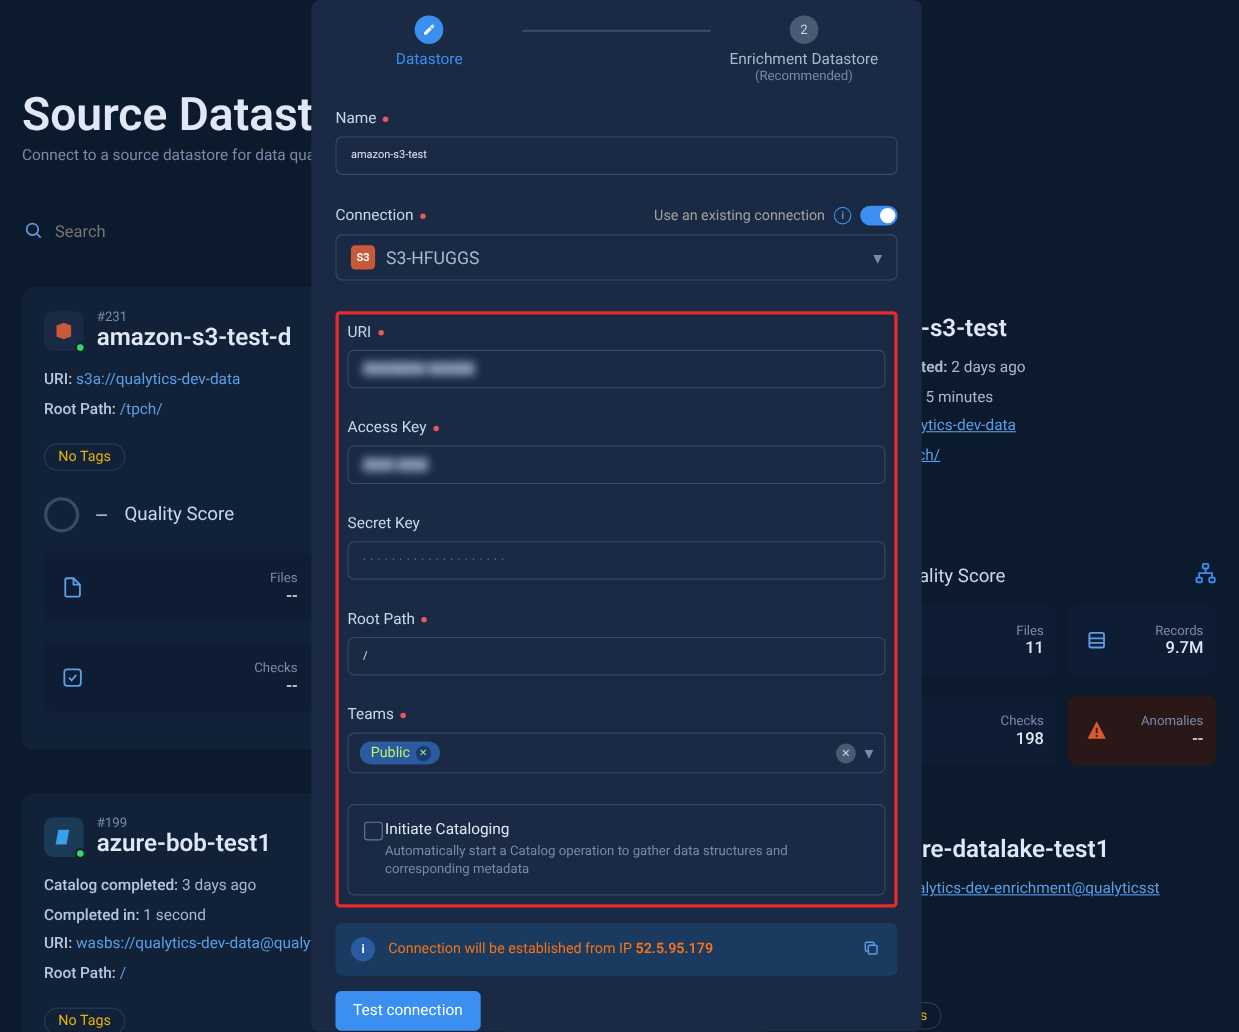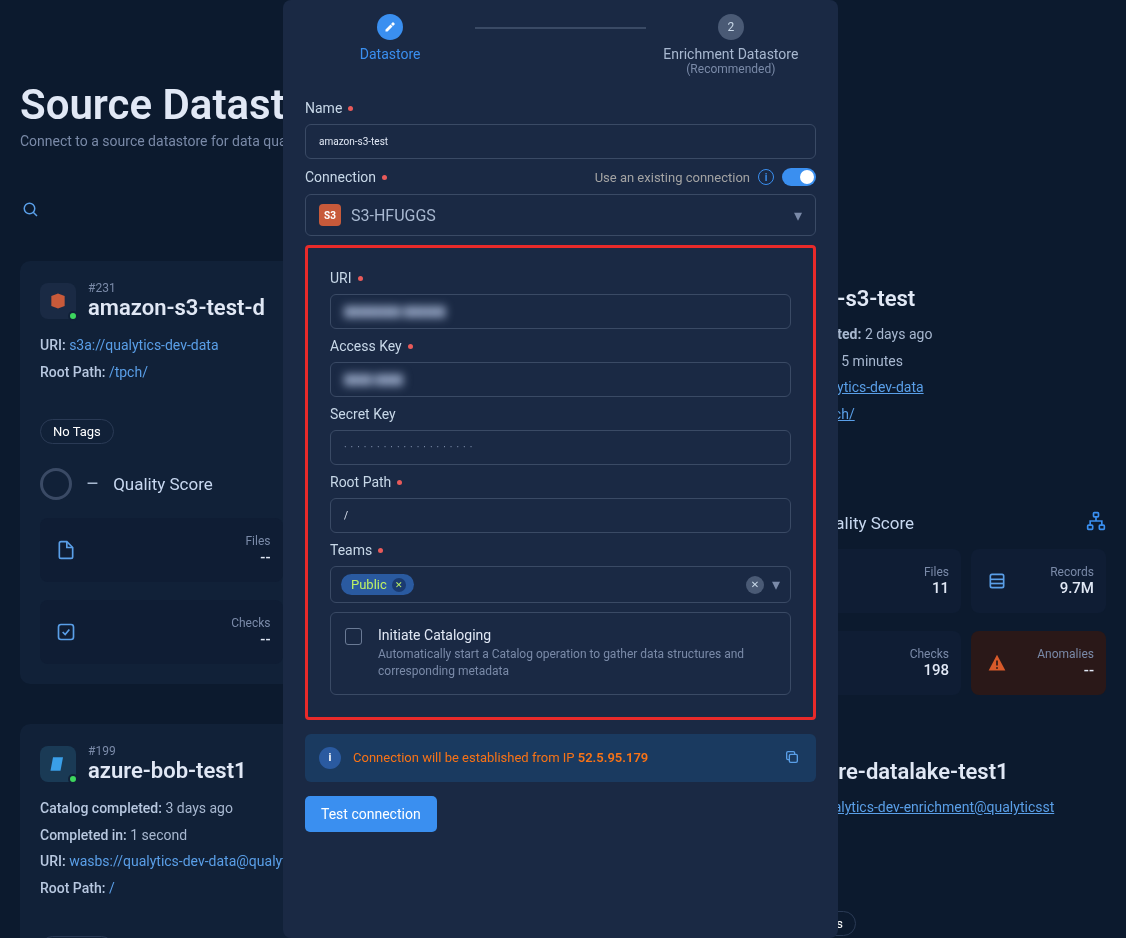--- a/index.html
+++ b/index.html
@@ -14,21 +14,21 @@
 .card{width:535px;background:#112138;border-radius:10px;padding:20px;min-height:420px}
 .card-head{display:flex;align-items:center;gap:12px}
 .card-logo{width:36px;height:36px;border-radius:8px;display:flex;align-items:center;justify-content:center;position:relative}
 .card-logo.s3{background:#1a2a44}
 .card-logo .status{position:absolute;width:10px;height:10px;border-radius:50%;background:#3dd65e;bottom:-2px;right:-2px;border:2px solid #112138}
 .card-id{font-size:12px;color:#7a8aa8}
 .card-name{font-size:22px;font-weight:600;color:#e1e8f5}
 .card-meta{margin-top:12px;font-size:14px;line-height:1.9}
 .card-meta b{color:#b8c8e0;font-weight:500}
 .card-meta a{color:#5a9fe8;}
-.notags{display:inline-block;margin-top:34px;padding:4px 12px;border:1px solid #2a3a55;border-radius:14px;font-size:13px;color:#ffffff}
+.notags{display:inline-block;margin-top:18px;padding:4px 12px;border:1px solid #2a3a55;border-radius:14px;font-size:13px;color:#eab308}
 .qs-row{margin-top:24px;display:flex;align-items:center;gap:14px}
 .qs-circle{width:32px;height:32px;border:3px solid #3a4a65;border-radius:50%}
 .qs-dash{font-size:20px;color:#a8b8d0}
 .qs-label{font-size:17px;color:#c8d8f0}
 .stats{display:flex;gap:10px;margin-top:18px}
 .stat{flex:1;background:#0f1d34;border-radius:8px;padding:12px;display:flex;align-items:center;gap:10px;min-height:64px}
 .stat.warn{background:#2a1818}
 .stat-ico{width:28px;height:28px;display:flex;align-items:center;justify-content:center;color:#5a9fe8}
 .stat-body{flex:1;text-align:right}
 .stat-label{font-size:12px;color:#7a8aa8}
@@ -37,41 +37,41 @@
 .modal{position:absolute;left:283px;top:0;width:555px;height:938px;background:#1a2944;border-radius:8px;padding:14px 22px 22px;overflow:hidden}
 .steps{display:flex;align-items:flex-start;gap:0;margin-bottom:24px}
 .step{flex:1;text-align:center}
 .step-circ{width:26px;height:26px;border-radius:50%;display:inline-flex;align-items:center;justify-content:center;font-size:12px;margin-bottom:6px}
 .step-circ.active{background:#3a8ff0;color:#fff}
 .step-circ.idle{background:#4a5a75;color:#c8d8e8}
 .step-line{height:2px;background:#3a4a65;flex:1;margin-top:13px}
 .step-label{font-size:14px}
 .step.active .step-label{color:#3a8ff0}
 .step-sub{font-size:12px;color:#7a8aa8}
-.fld{margin-bottom:9px}
+.fld{margin-bottom:28px}
 .fld-label{font-size:14px;color:#c8d8e8;margin-bottom:8px;display:flex;align-items:center;gap:6px}
 .req{width:5px;height:5px;background:#e85a5a;border-radius:50%}
 .fld-row{display:flex;align-items:center;justify-content:space-between;margin-bottom:8px}
 .toggle-label{font-size:13px;color:#a3a3a3}
 .info-ico{width:16px;height:16px;border:1.5px solid #3a8ff0;border-radius:50%;display:inline-flex;align-items:center;justify-content:center;color:#3a8ff0;font-size:10px;font-weight:bold}
 .toggle{width:34px;height:18px;background:#3a8ff0;border-radius:10px;position:relative;cursor:pointer}
 .toggle::after{content:"";position:absolute;right:2px;top:2px;width:14px;height:14px;background:#fff;border-radius:50%}
 .input{width:100%;background:transparent;border:1px solid #3a4a65;border-radius:6px;padding:11px 13px;color:#e1e8f5;font-size:10px;outline:none}
 .select{width:100%;border:1px solid #3a4a65;border-radius:6px;padding:9px 13px;display:flex;align-items:center;gap:10px;cursor:pointer}
 .select .s3ico{width:22px;height:22px;background:#c85a3a;border-radius:4px;display:inline-flex;align-items:center;justify-content:center;font-size:10px;color:#fff;font-weight:bold}
 .select .chev{margin-left:auto;color:#7a8aa8}
-.redbox{border:3px solid #e82a2a;border-radius:4px;padding:22px;margin-bottom:14px}
+.redbox{border:3px solid #e82a2a;border-radius:4px;padding:8px;margin-bottom:14px}
 .redbox .fld:last-child{margin-bottom:0}
 .blur{filter:blur(4px);color:#8a9ab8}
 .dots{letter-spacing:4px;color:#8a9ab8}
 .chipbox{border:1px solid #3a4a65;border-radius:6px;padding:7px 10px;display:flex;align-items:center;gap:8px}
 .chip{background:#2a5aa0;color:#bef264;padding:3px 8px 3px 10px;border-radius:12px;font-size:13px;display:inline-flex;align-items:center;gap:5px}
 .chip .x{width:14px;height:14px;background:#1a3a70;border-radius:50%;display:inline-flex;align-items:center;justify-content:center;font-size:9px;cursor:pointer}
 .chipbox .clear{margin-left:auto;width:18px;height:18px;background:#4a5a75;border-radius:50%;display:flex;align-items:center;justify-content:center;font-size:10px;color:#c8d8e8;cursor:pointer}
-.catalog{border:1px solid #3a4a65;border-radius:6px;padding:14px;display:flex;gap:16px;cursor:pointer}
+.catalog{border:1px solid #3a4a65;border-radius:6px;padding:14px;display:flex;gap:2px;cursor:pointer}
 .cb{width:17px;height:17px;border:1.5px solid #6a7a95;border-radius:3px;margin-top:1px;flex-shrink:0}
 .cat-t{color:#e1e8f5;font-size:14px;margin-bottom:3px}
 .cat-d{color:#7a8aa8;font-size:12px;line-height:1.4}
 .conn-note{background:#1a3a60;border-radius:6px;padding:13px 14px;display:flex;align-items:center;gap:12px;margin:14px 0}
 .conn-note .ico{width:22px;height:22px;background:#2a5aa0;border-radius:50%;display:flex;align-items:center;justify-content:center;color:#fff;font-size:11px;font-weight:bold}
 .conn-note .txt{font-size:13px;color:#f97316;flex:1}
 .conn-note .ip{font-weight:600}
 .copy{width:18px;height:18px;color:#5a9fe8;cursor:pointer}
 .test-btn{background:#3a8ff0;color:#fff;border:none;padding:10px 16px;border-radius:5px;font-size:14px;cursor:pointer}
 .right-card-peek{position:absolute;right:20px;top:286px;width:280px;color:#a8b8d0}
@@ -88,20 +88,21 @@
   <div class="page-title">Source Datastore</div>
   <div class="page-sub">Connect to a source datastore for data quality a</div>
 
   <div class="search-row">
     <span class="search-icon">
       <svg width="18" height="18" viewBox="0 0 24 24" fill="none" stroke="#5a9fe8" stroke-width="2">
           <circle cx="10" cy="10" r="7"></circle>
           <line x1="20" y1="20" x2="15" y2="15"></line>
         </svg>
     </span>
+    <input class="search-input" placeholder="Search" style="">
   </div>
 
   <div class="cards">
 
     <div class="card">
       <div class="card-head">
         <div class="card-logo s3">
           <svg class="s3-svg" viewBox="0 0 24 24">
               <path d="M4 6l8-3 8 3v12l-8 3-8-3z"></path>
             </svg>

